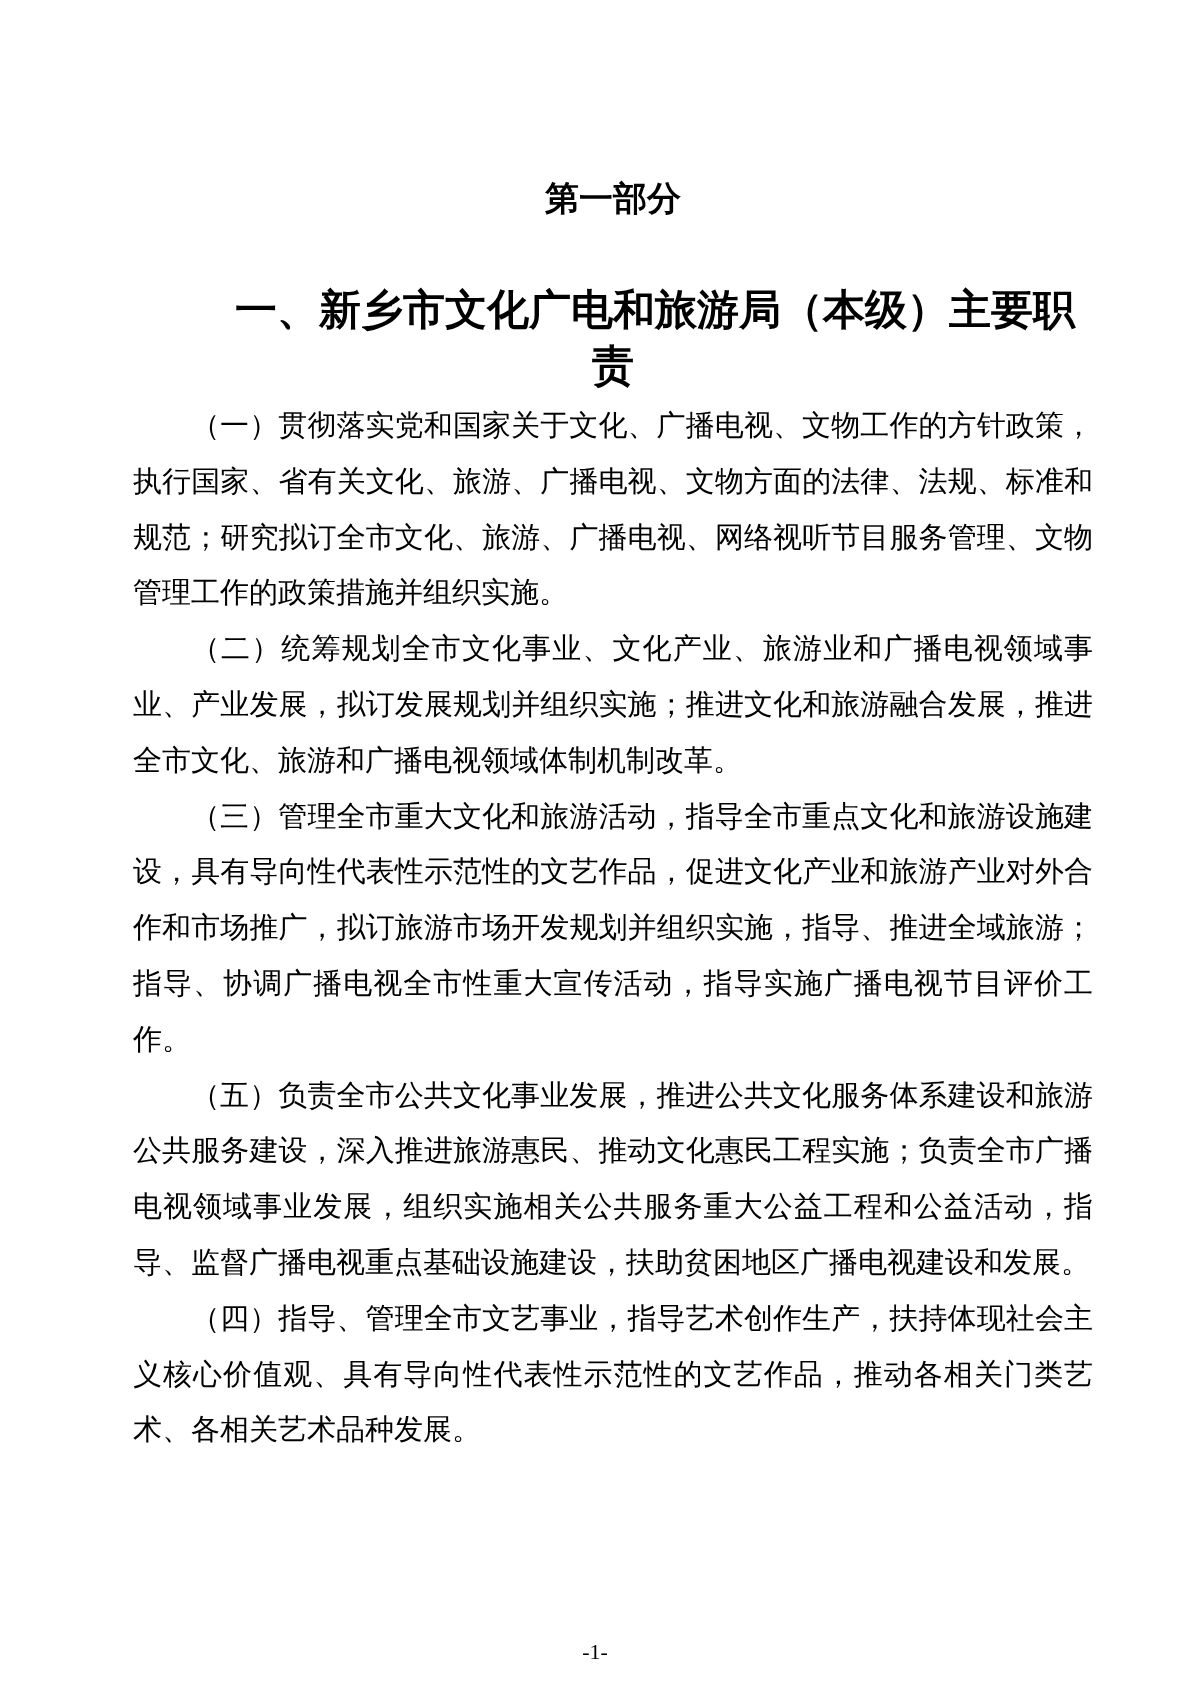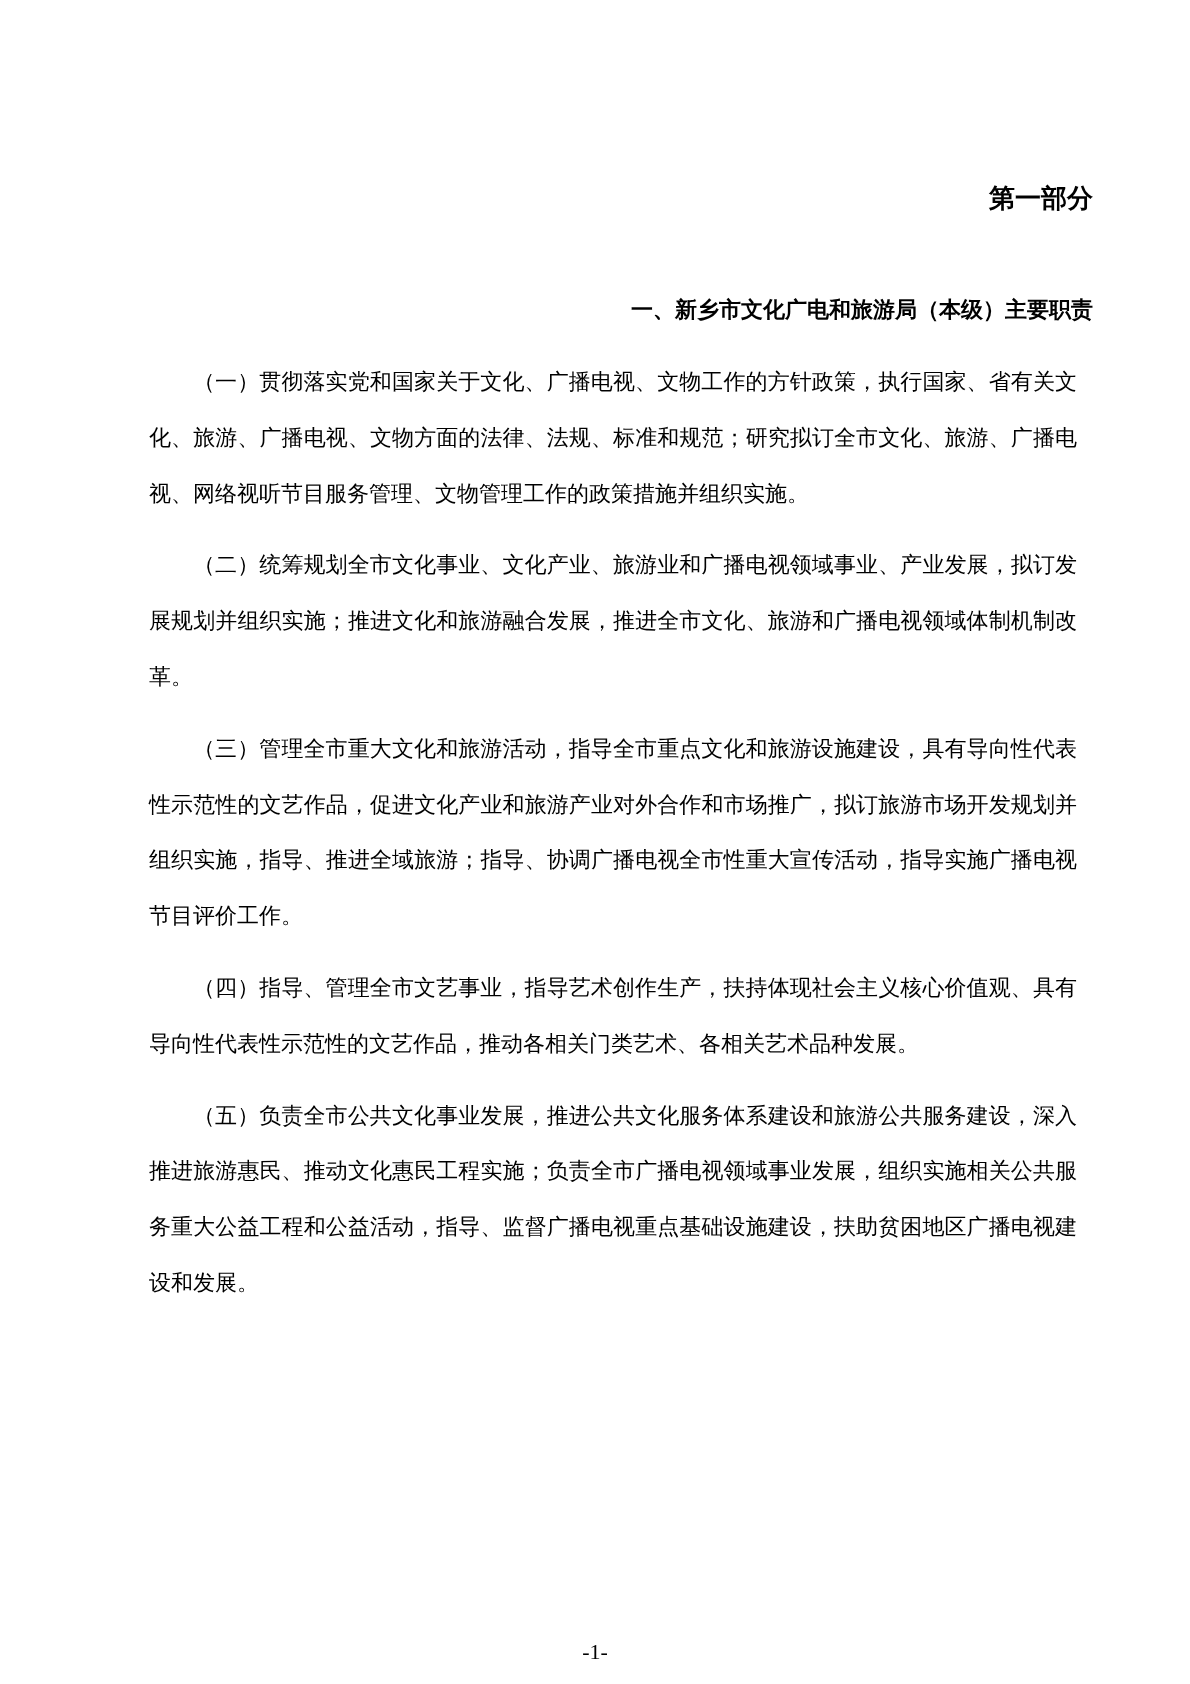--- a/index.html
+++ b/index.html
@@ -18,46 +18,46 @@
     font-family: "Liberation Serif", serif;
   }
   .doc {
     position: absolute;
     left: 133px;
     top: 170px;
     width: 960px;
   }
   .doc-part-title,
   .doc-title {
-    text-align: right;
+    text-align: center;
     font-family: "Liberation Sans", sans-serif;
     font-weight: bold;
-    font-size: 26px;
+    font-size: 34px;
     line-height: 56px;
     white-space: nowrap;
   }
   .title-gap {
     height: 56px;
   }
   .section-heading {
     font-family: "Liberation Sans", sans-serif;
     font-weight: bold;
-    font-size: 22px;
+    font-size: 42px;
     line-height: 56px;
     text-indent: 2em;
-    text-align: right;
+    text-align: center;
   }
   .body-text {
     margin-top: 4px;
   }
   .body-text p {
-    margin: 16px;
+    margin: 0;
     padding: 0;
     font-family: Liberation Serif, serif;
-    font-size: 22px;
+    font-size: 29px;
     line-height: 55.8px;
     text-align: justify;
     text-justify: inter-character;
     text-indent: 2em;
   }
   .page-number {
     position: absolute;
     left: 0;
     right: 0;
     top: 1638px;
@@ -73,18 +73,18 @@
 
 <div class="page">
   <div class="doc">
     <div class="doc-part-title">第一部分</div>
     <div class="title-gap"></div>
     <div class="section-heading">一、新乡市文化广电和旅游局（本级）主要职责</div>
     <div class="body-text">
       <p>（一）贯彻落实党和国家关于文化、广播电视、文物工作的方针政策，执行国家、省有关文化、旅游、广播电视、文物方面的法律、法规、标准和规范；研究拟订全市文化、旅游、广播电视、网络视听节目服务管理、文物管理工作的政策措施并组织实施。</p>
       <p>（二）统筹规划全市文化事业、文化产业、旅游业和广播电视领域事业、产业发展，拟订发展规划并组织实施；推进文化和旅游融合发展，推进全市文化、旅游和广播电视领域体制机制改革。</p>
       <p>（三）管理全市重大文化和旅游活动，指导全市重点文化和旅游设施建设，具有导向性代表性示范性的文艺作品，促进文化产业和旅游产业对外合作和市场推广，拟订旅游市场开发规划并组织实施，指导、推进全域旅游；指导、协调广播电视全市性重大宣传活动，指导实施广播电视节目评价工作。</p>
+      <p>（五）负责全市公共文化事业发展，推进公共文化服务体系建设和旅游公共服务建设，深入推进旅游惠民、推动文化惠民工程实施；负责全市广播电视领域事业发展，组织实施相关公共服务重大公益工程和公益活动，指导、监督广播电视重点基础设施建设，扶助贫困地区广播电视建设和发展。</p>
       <p>（四）指导、管理全市文艺事业，指导艺术创作生产，扶持体现社会主义核心价值观、具有导向性代表性示范性的文艺作品，推动各相关门类艺术、各相关艺术品种发展。</p>
-      <p>（五）负责全市公共文化事业发展，推进公共文化服务体系建设和旅游公共服务建设，深入推进旅游惠民、推动文化惠民工程实施；负责全市广播电视领域事业发展，组织实施相关公共服务重大公益工程和公益活动，指导、监督广播电视重点基础设施建设，扶助贫困地区广播电视建设和发展。</p>
     </div>
   </div>
   <div class="page-number">-1-</div>
 </div>
 
 </body></html>

